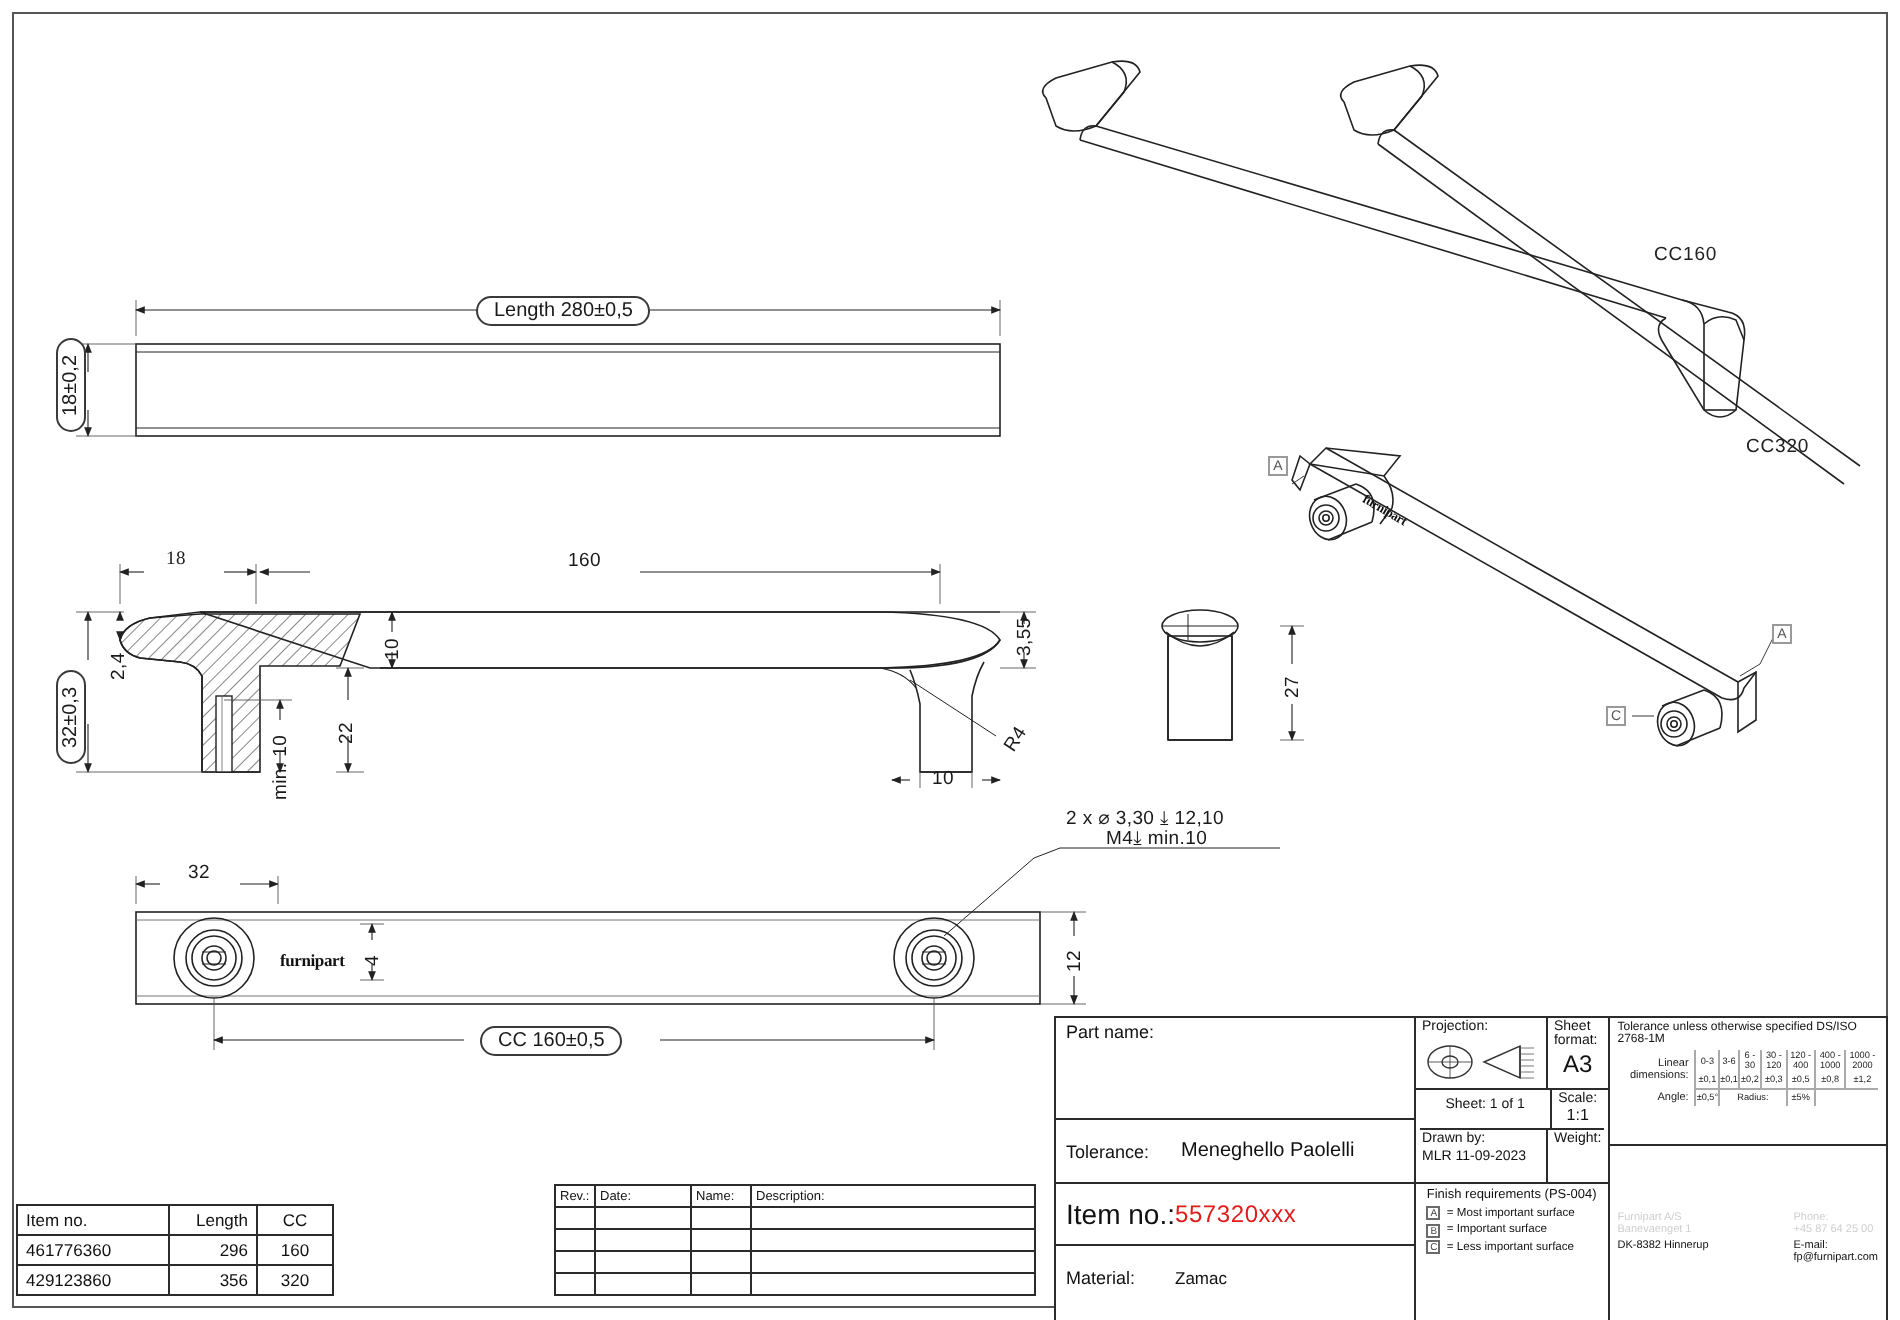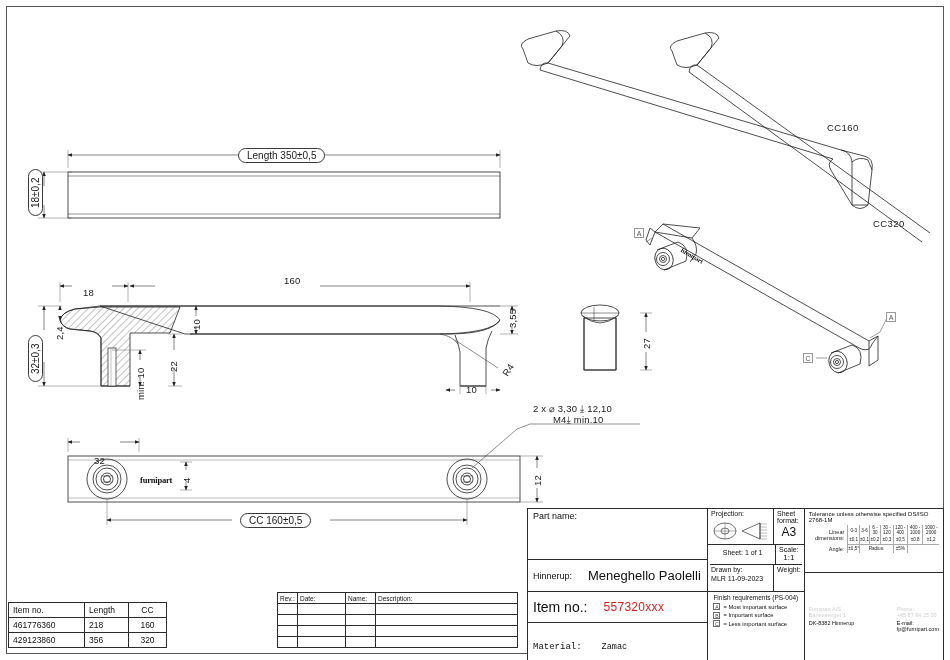--- a/index.html
+++ b/index.html
@@ -87,21 +87,21 @@
   #item-table td, #item-table th {
     border: 1px solid #2b2b2b;
     height: 15px;
     padding: 0 4px;
     font-weight: normal;
     color: #111;
     font-family: "Liberation Sans", sans-serif;
   }
   #item-table th { text-align: left; }
   #item-table .c0 { width: 76px; }
-  #item-table .c1 { width: 44px; text-align: left;}
+  #item-table .c1 { width: 44px; text-align: right;}
   #item-table .c2 { width: 38px; text-align: center;}
   
   #rev-table {
     position: absolute;
     left: 277px; top: 592px;
     border-collapse: collapse;
     font-size: 6.5px;
     background: #fff;
   }
   #rev-table th, #rev-table td {
@@ -134,25 +134,25 @@
   .tb-col-right { flex: 1; display: flex; flex-direction: column; }
 
   .tb-cell { border-bottom: 1px solid #2b2b2b; padding: 2px 5px; position: relative; }
   .tb-cell:last-child { border-bottom: none; }
 
   .part-cell { height: 51px; }
   .part-label { font-size: 9px; }
   .part-value { font-size: 14px; text-align: center; margin-top: 7px; letter-spacing: .3px;}
   .designer-cell { height: 32px; display:flex; align-items:center; }
   .designer-label { font-size: 9px; }
-  .designer-value { font-size: 13px; margin-left: 16px; }
+  .designer-value { font-size: 10px; margin-left: 16px; }
   .item-cell { height: 31px; display:flex; align-items:center; }
   .item-label { font-size: 14px; }
-  .item-value { font-size: 12px; color: #e01b1b; margin-left: 16px; letter-spacing:.3px;}
-  .material-cell { height: 31px; display:flex; align-items:flex-end; border-bottom:none;font-family:Liberation Mono, monospace;}
+  .item-value { font-size: 12px; color: #e01b1b; letter-spacing:.3px;}
+  .material-cell { height: 31px; display:flex; align-items:center; border-bottom:none;}
   .material-label { font-size: 9px; }
   .material-value { font-size: 8.5px; margin-left: 20px; }
 
   .proj-row { display: flex; height: 36px; border-bottom: 1px solid #2b2b2b; }
   .proj-cell { width: 66px; border-right: 1px solid #2b2b2b; padding: 1px 3px; position: relative;}
   .sheetfmt-cell { flex: 1; padding: 1px 3px; text-align: center; }
   .sheetfmt-val { font-size: 12px; margin-top: 1px; }
   .sheet-row { display: flex; height: 20px; border-bottom: 1px solid #2b2b2b; }
   .sheet-cell { width: 66px; border-right: 1px solid #2b2b2b; padding: 4px 3px; text-align:center; font-size:7px;}
   .scale-cell { flex: 1; padding: 1px 3px; text-align: center; }
@@ -385,40 +385,40 @@
       <path d="M 861 349 Q 870 352 872 344 L 878 336"></path>
       <path d="M 869 341 L 878 336 L 878 360 L 869 366 Z"></path>
 
       <path d="M 652 238 L 646 242" stroke-width="0.45"></path>
       <path d="M 870 338 L 880 332" stroke-width="0.45"></path>
       <path d="M 827 358 L 816 358" stroke-width="0.45"></path>
       <path d="M 880 332 L 888 316" stroke-width="0.45"></path>
     </g>
   </svg>
 
-  <div class="pill" style="left:238px; top:148px;">Length 350±0,5</div>
+  <div class="pill" style="left:238px; top:148px;">Length 280±0,5</div>
   <div class="pill v" style="left:28px; top:216px; transform:rotate(-90deg);">18±0,2</div>
 
-  <div class="dimtext" style="left:83px; top:287px;">18</div>
+  <div class="dimtext" style="left:83px; top:275px;font-family:Liberation Serif, serif;">18</div>
   <div class="dimtext" style="left:284px; top:275px;">160</div>
   <div class="pill v" style="left:28px; top:382px; transform:rotate(-90deg);">32±0,3</div>
   <div class="dimtext v" style="left:54px; top:340px; transform:rotate(-90deg);">2,4</div>
   <div class="dimtext v" style="left:168px; top:372px; transform:rotate(-90deg);">22</div>
   <div class="dimtext v" style="left:191px; top:330px; transform:rotate(-90deg);">10</div>
   <div class="dimtext v" style="left:135px; top:400px; transform:rotate(-90deg);">min. 10</div>
   <div class="dimtext v" style="left:507px; top:328px; transform:rotate(-90deg);">3,55</div>
   <div class="dimtext v" style="left:500px; top:372px; transform:rotate(-57deg);">R4</div>
   <div class="dimtext" style="left:466px; top:384px;">10</div>
 
   <div class="dimtext v" style="left:641px; top:349px; transform:rotate(-90deg);">27</div>
 
   <div class="dimtext" style="left:533px; top:403px;">2 x ⌀ 3,30 ⤓ 12,10</div>
   <div class="dimtext" style="left:553px; top:414px;">M4⤓ min.10</div>
 
-  <div class="dimtext" style="left:94px; top:431px;margin-top:24px;">32</div>
+  <div class="dimtext" style="left:94px; top:431px;">32</div>
   <div class="dimtext v" style="left:532px; top:486px; transform:rotate(-90deg);">12</div>
   <div class="dimtext v" style="left:181px; top:483px; transform:rotate(-90deg);">4</div>
   <div class="pill" style="left:240px; top:513px;">CC 160±0,5</div>
   <div class="logo-stamp" style="left:140px; top:475px;">furnipart</div>
 
   <div class="lbl3d" style="left:827px; top:122px;">CC160</div>
   <div class="lbl3d" style="left:873px; top:218px;">CC320</div>
   <div class="logo-stamp" style="left:680px; top:252px; transform:rotate(30deg); font-size:6.5px;">furnipart</div>
 
   <div class="surfmark" style="left:634px; top:228px;">A</div>
@@ -429,21 +429,21 @@
     <thead>
       <tr>
         <th class="c0">Item no.</th>
         <th class="c1">Length</th>
         <th class="c2">CC</th>
       </tr>
     </thead>
     <tbody>
       <tr>
         <td class="c0">461776360</td>
-        <td class="c1">218</td>
+        <td class="c1">296</td>
         <td class="c2">160</td>
       </tr>
       <tr>
         <td class="c0">429123860</td>
         <td class="c1">356</td>
         <td class="c2">320</td>
       </tr>
     </tbody>
   </table>
 
@@ -485,21 +485,21 @@
   </table>
 
   <div id="titleblock">
     <div class="tb-main">
 
       <div class="tb-col-left">
         <div class="tb-cell part-cell">
           <div class="part-label">Part name:</div>
         </div>
         <div class="tb-cell designer-cell">
-          <span class="designer-label">Hinnerup:</span>
+          <span class="designer-label">Tolerance:</span>
           <span class="designer-value">Meneghello Paolelli</span>
         </div>
         <div class="tb-cell item-cell">
           <span class="item-label">Item no.:</span>
           <span class="item-value">557320xxx</span>
         </div>
         <div class="tb-cell material-cell">
           <span class="material-label">Material:</span>
           <span class="material-value">Zamac</span>
         </div>

